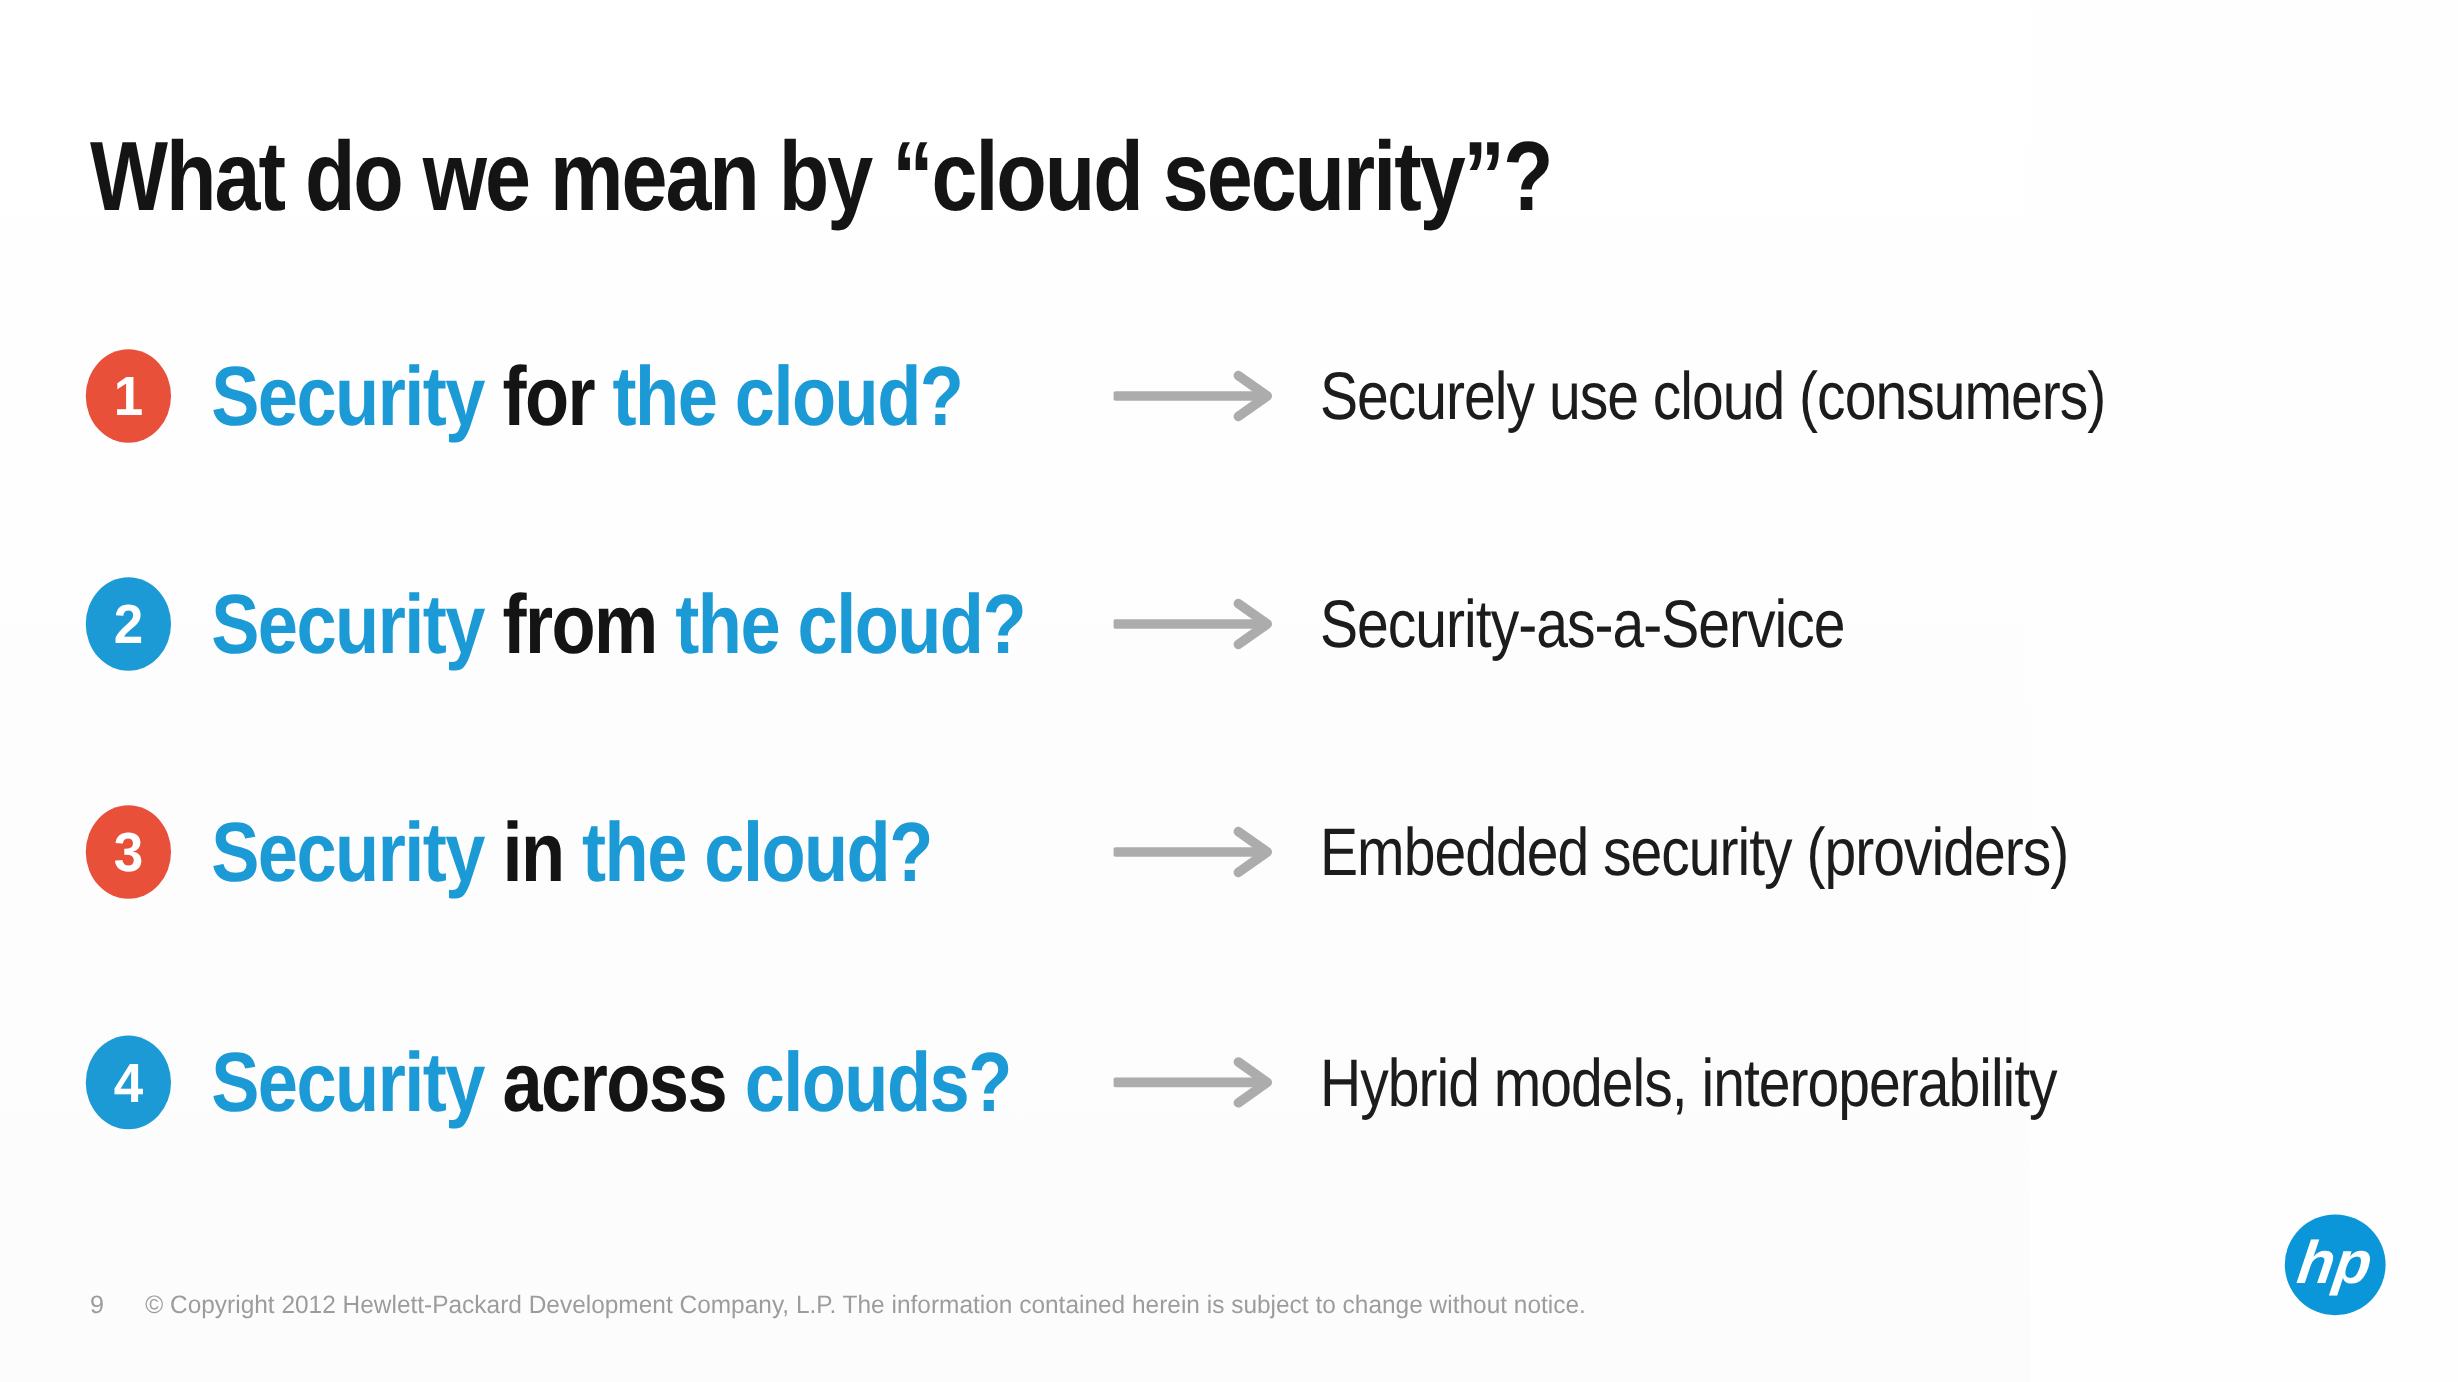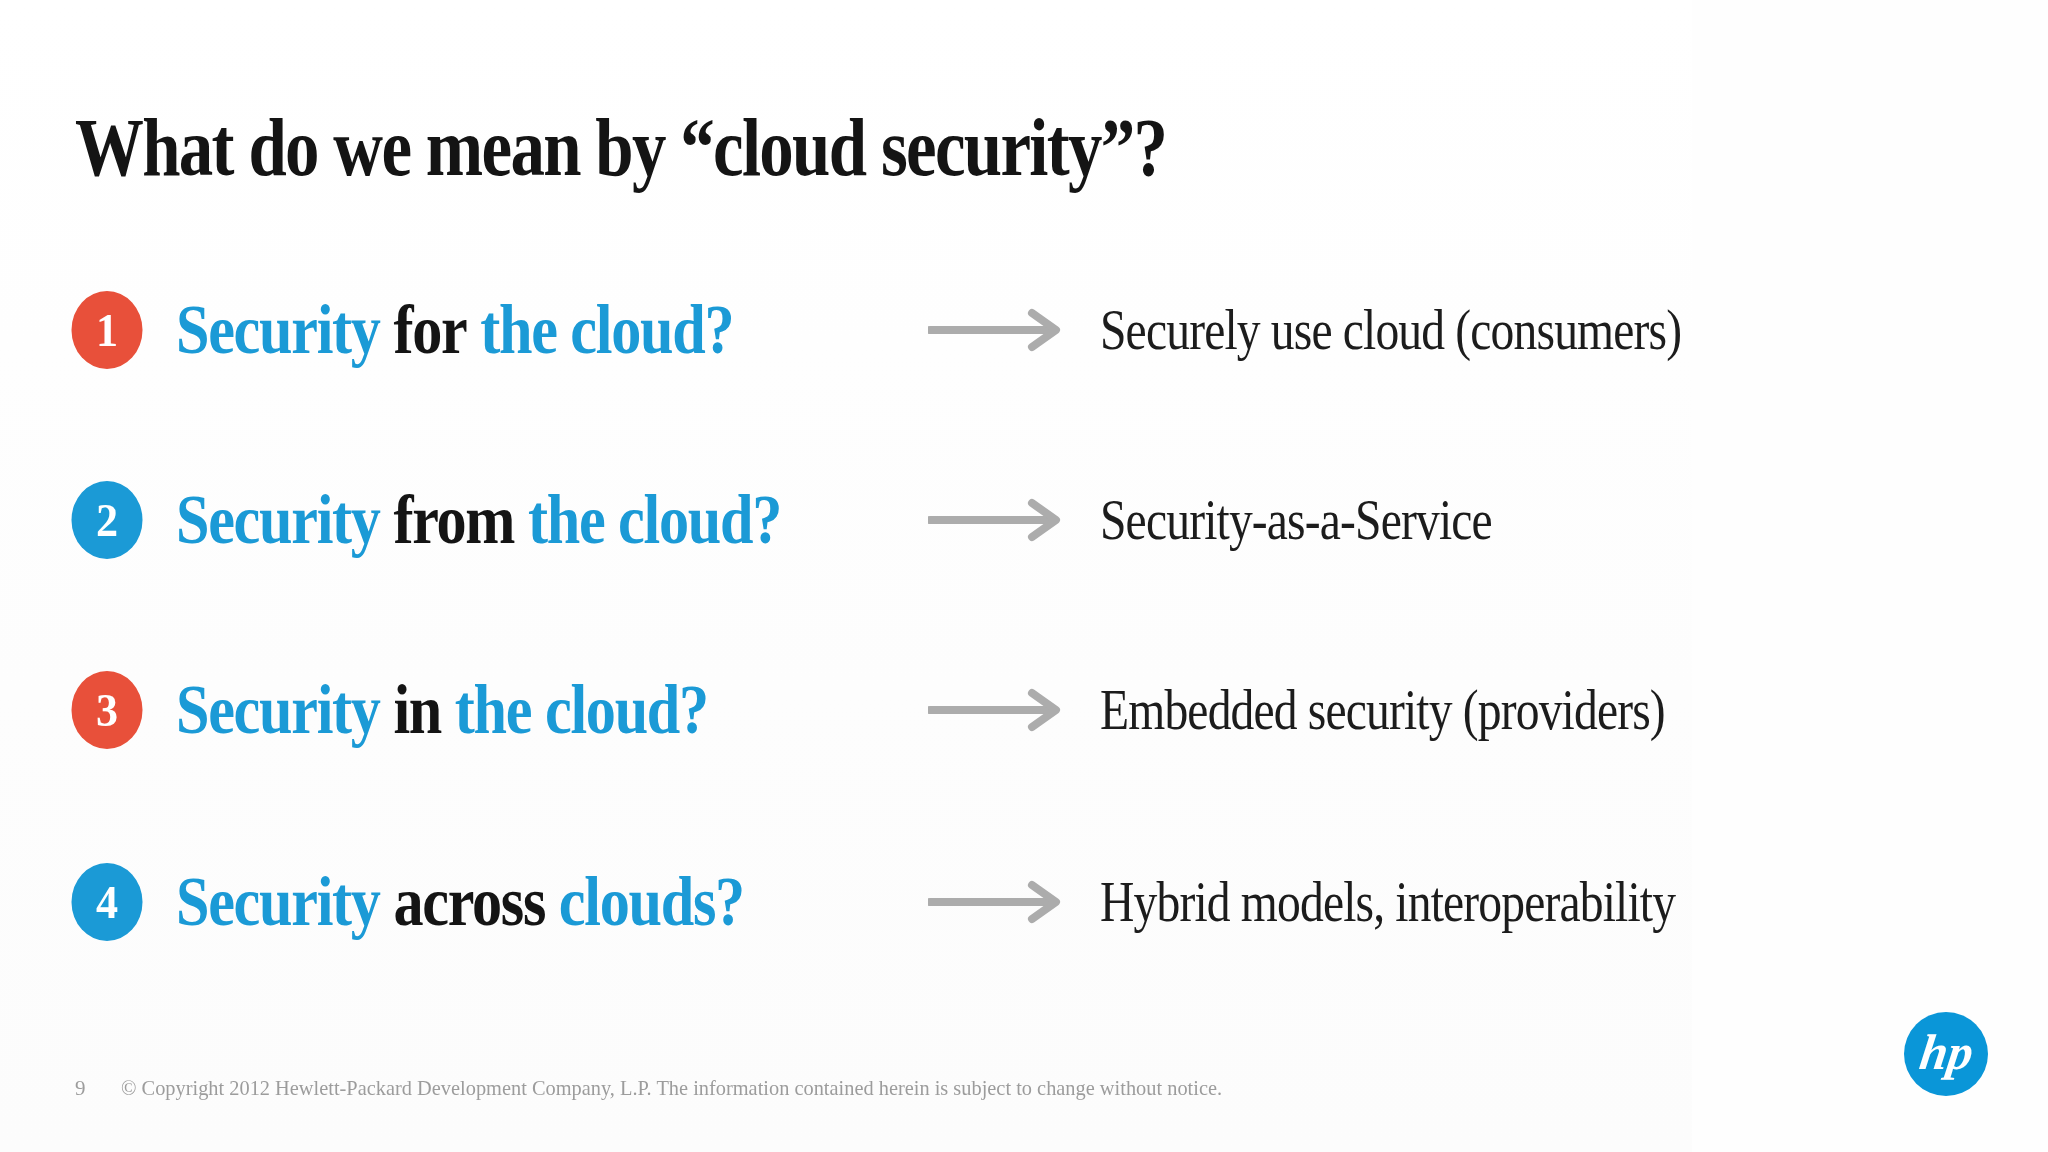--- a/index.html
+++ b/index.html
@@ -9,21 +9,20 @@
     height: 1152px;
     background: #fefefe;
     font-family: "Liberation Sans", sans-serif;
     overflow: hidden;
   }
   .slide {
     position: relative;
     width: 1692px;
     height: 1152px;
     background: linear-gradient(180deg, #ffffff 0%, #fdfdfd 60%, #fcfcfc 100%);
-    font-family: Liberation Serif, serif;
   }
   .title {
     position: absolute;
     left: 75px;
     top: 48px;
     font-size: 82px;
     font-weight: 800;
     color: #141414;
     letter-spacing: -2px;
     line-height: 1.1;

